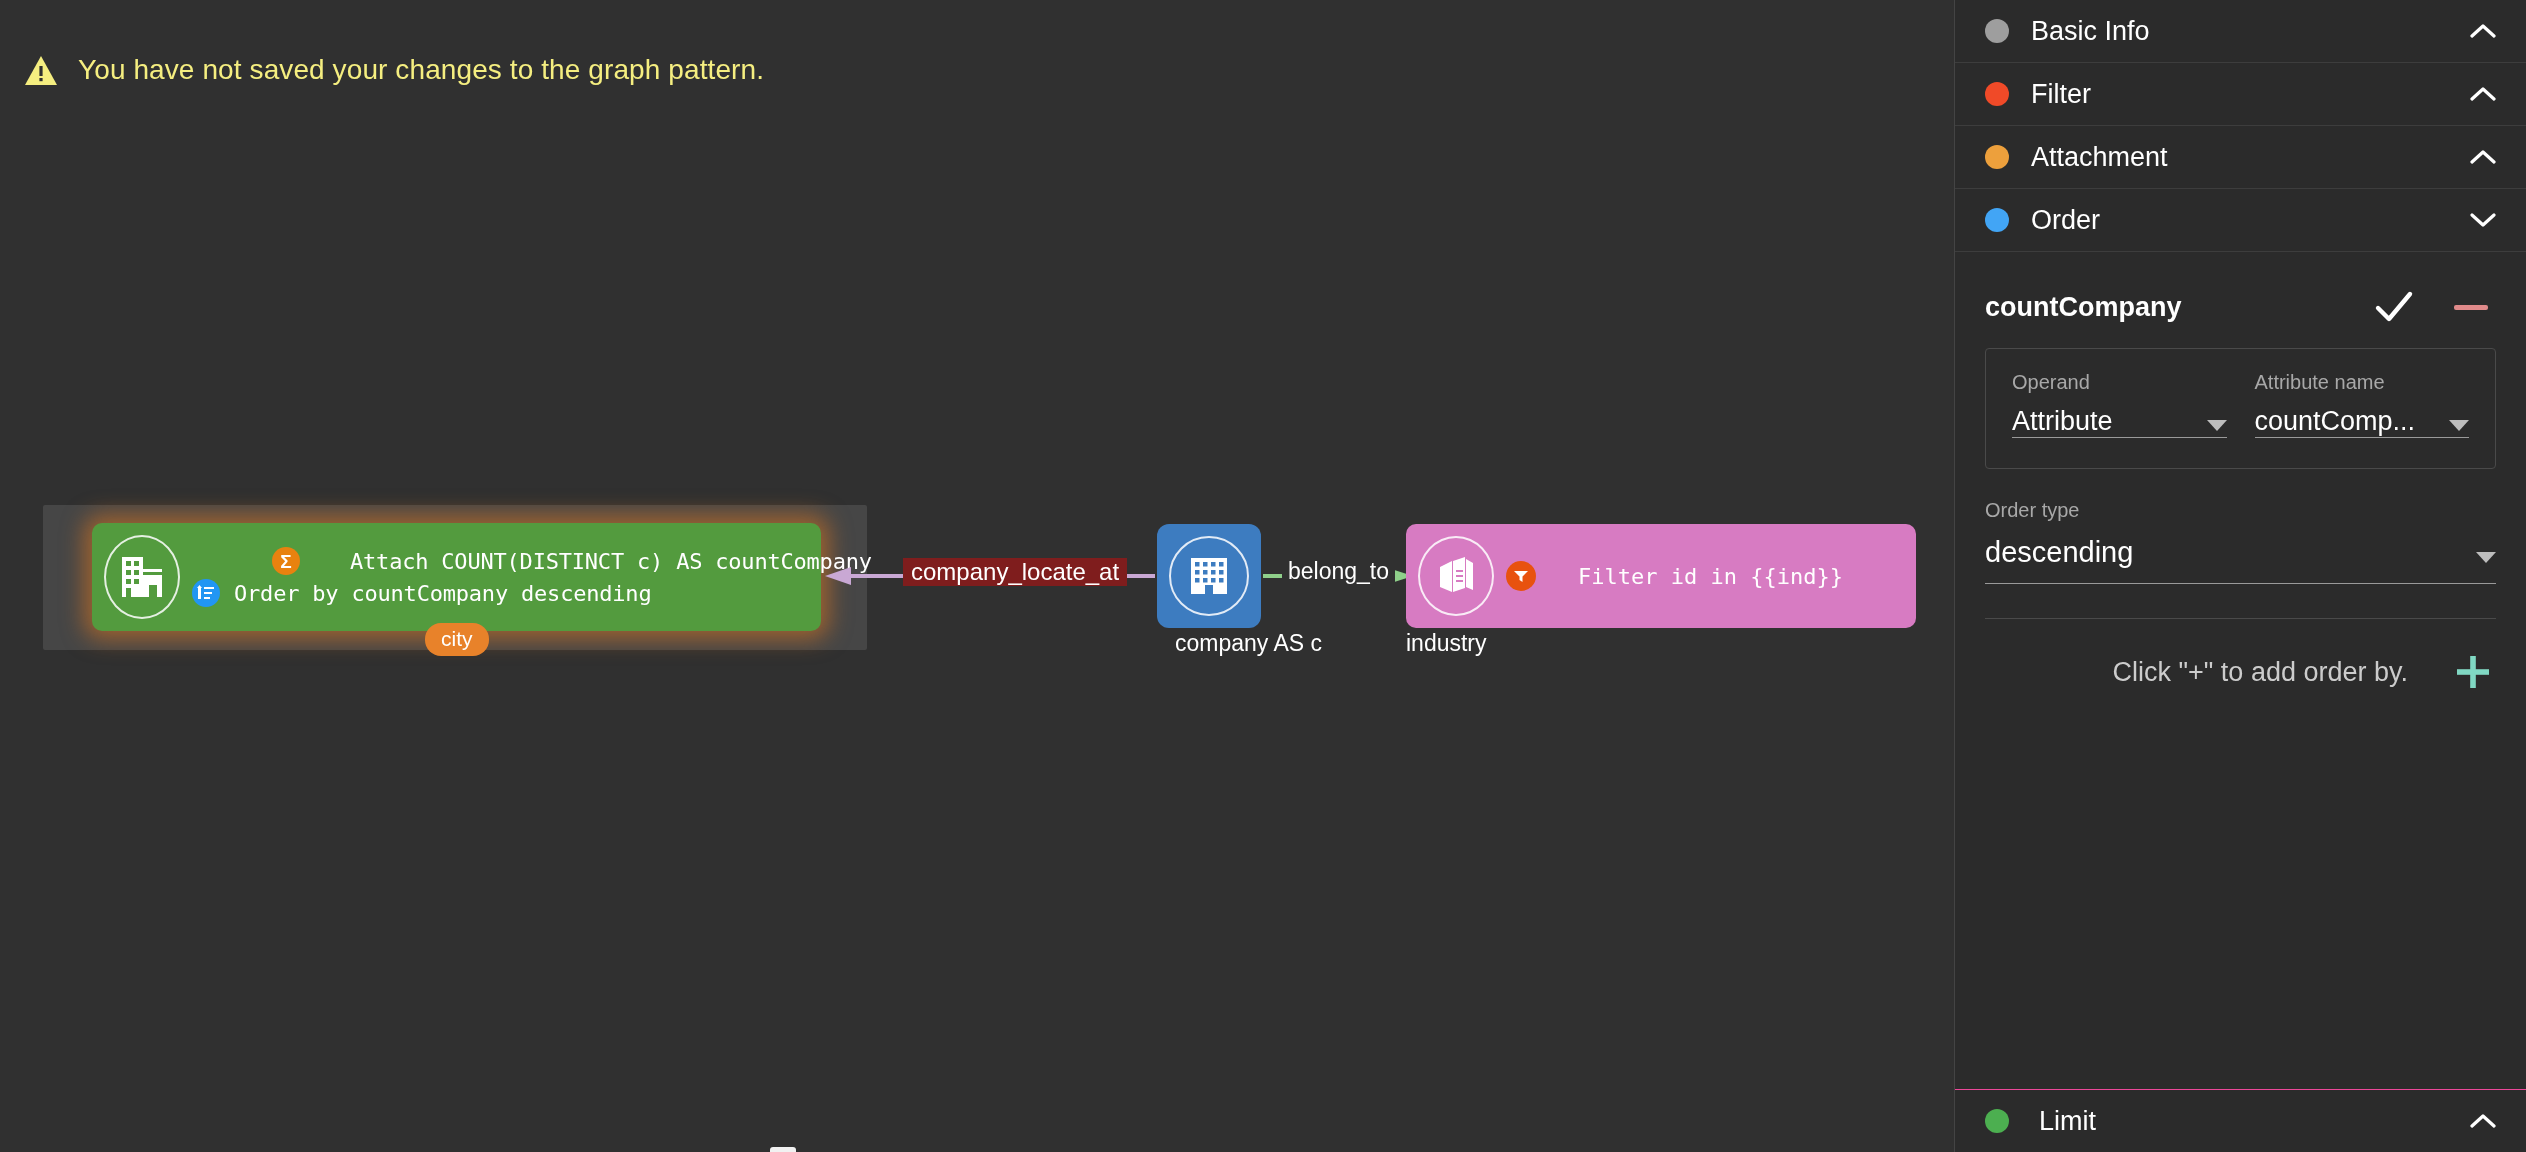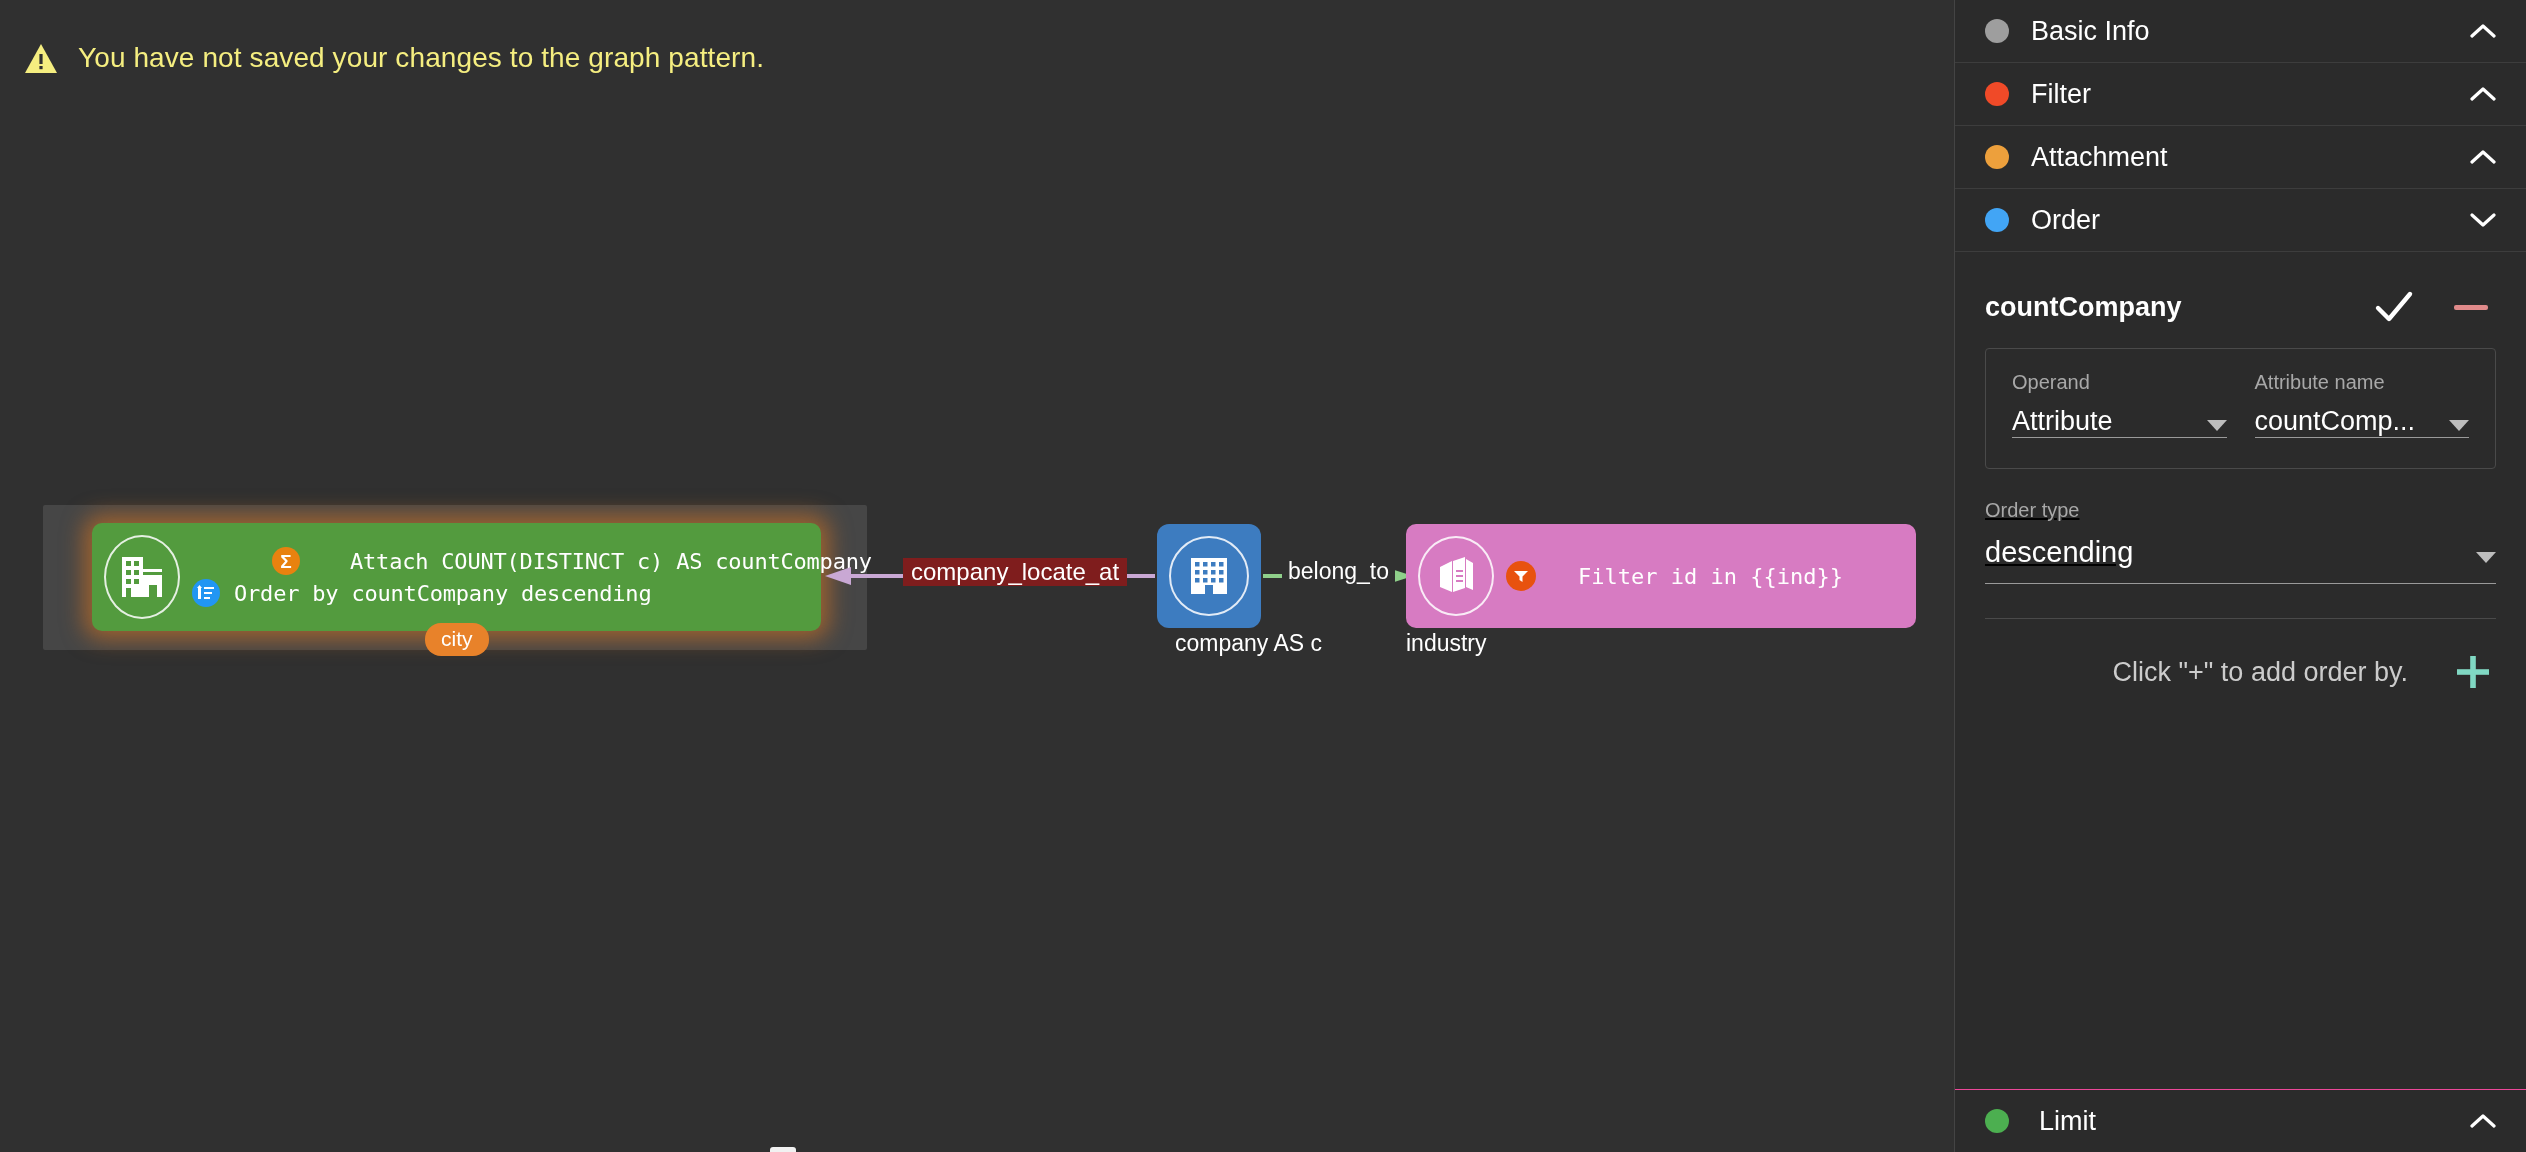--- a/index.html
+++ b/index.html
@@ -25,21 +25,21 @@
     position: relative;
     width: 1954px;
     height: 1152px;
     background: #303030;
     overflow: hidden;
   }
 
   
   .warning-bar {
     position: absolute;
-    left: 0; top: 0;
+    left: 0; top: 12px;
     width: 1954px;
     height: 115px;
     display: flex;
     align-items: center;
     padding-left: 24px;
     background: #303030;
   }
   .warn-icon {
     width: 34px; height: 32px;
     margin-right: 20px;
@@ -302,21 +302,21 @@
   }
   .select-val {
     color: #ffffff;
     font-size: 27px;
     flex: 1 1 auto;
     white-space: nowrap;
     overflow: hidden;
   }
   .caret { width: 20px; height: 12px; flex: 0 0 auto; margin-bottom: 7px; }
 
-  .ordertype-wrap { margin-top: 30px; text-decoration: underline; }
+  .ordertype-wrap { margin-top: 30px; }
   .ordertype-wrap .field-label { margin-bottom: 14px; }
   .ordertype-wrap .select-line { padding-bottom: 14px; }
   .ordertype-wrap .select-val { font-size: 29px; }
 
   .add-row {
     margin-top: 34px;
     border-top: 1px solid #4a4a4a;
     padding-top: 34px;
     display: flex;
     align-items: center;

